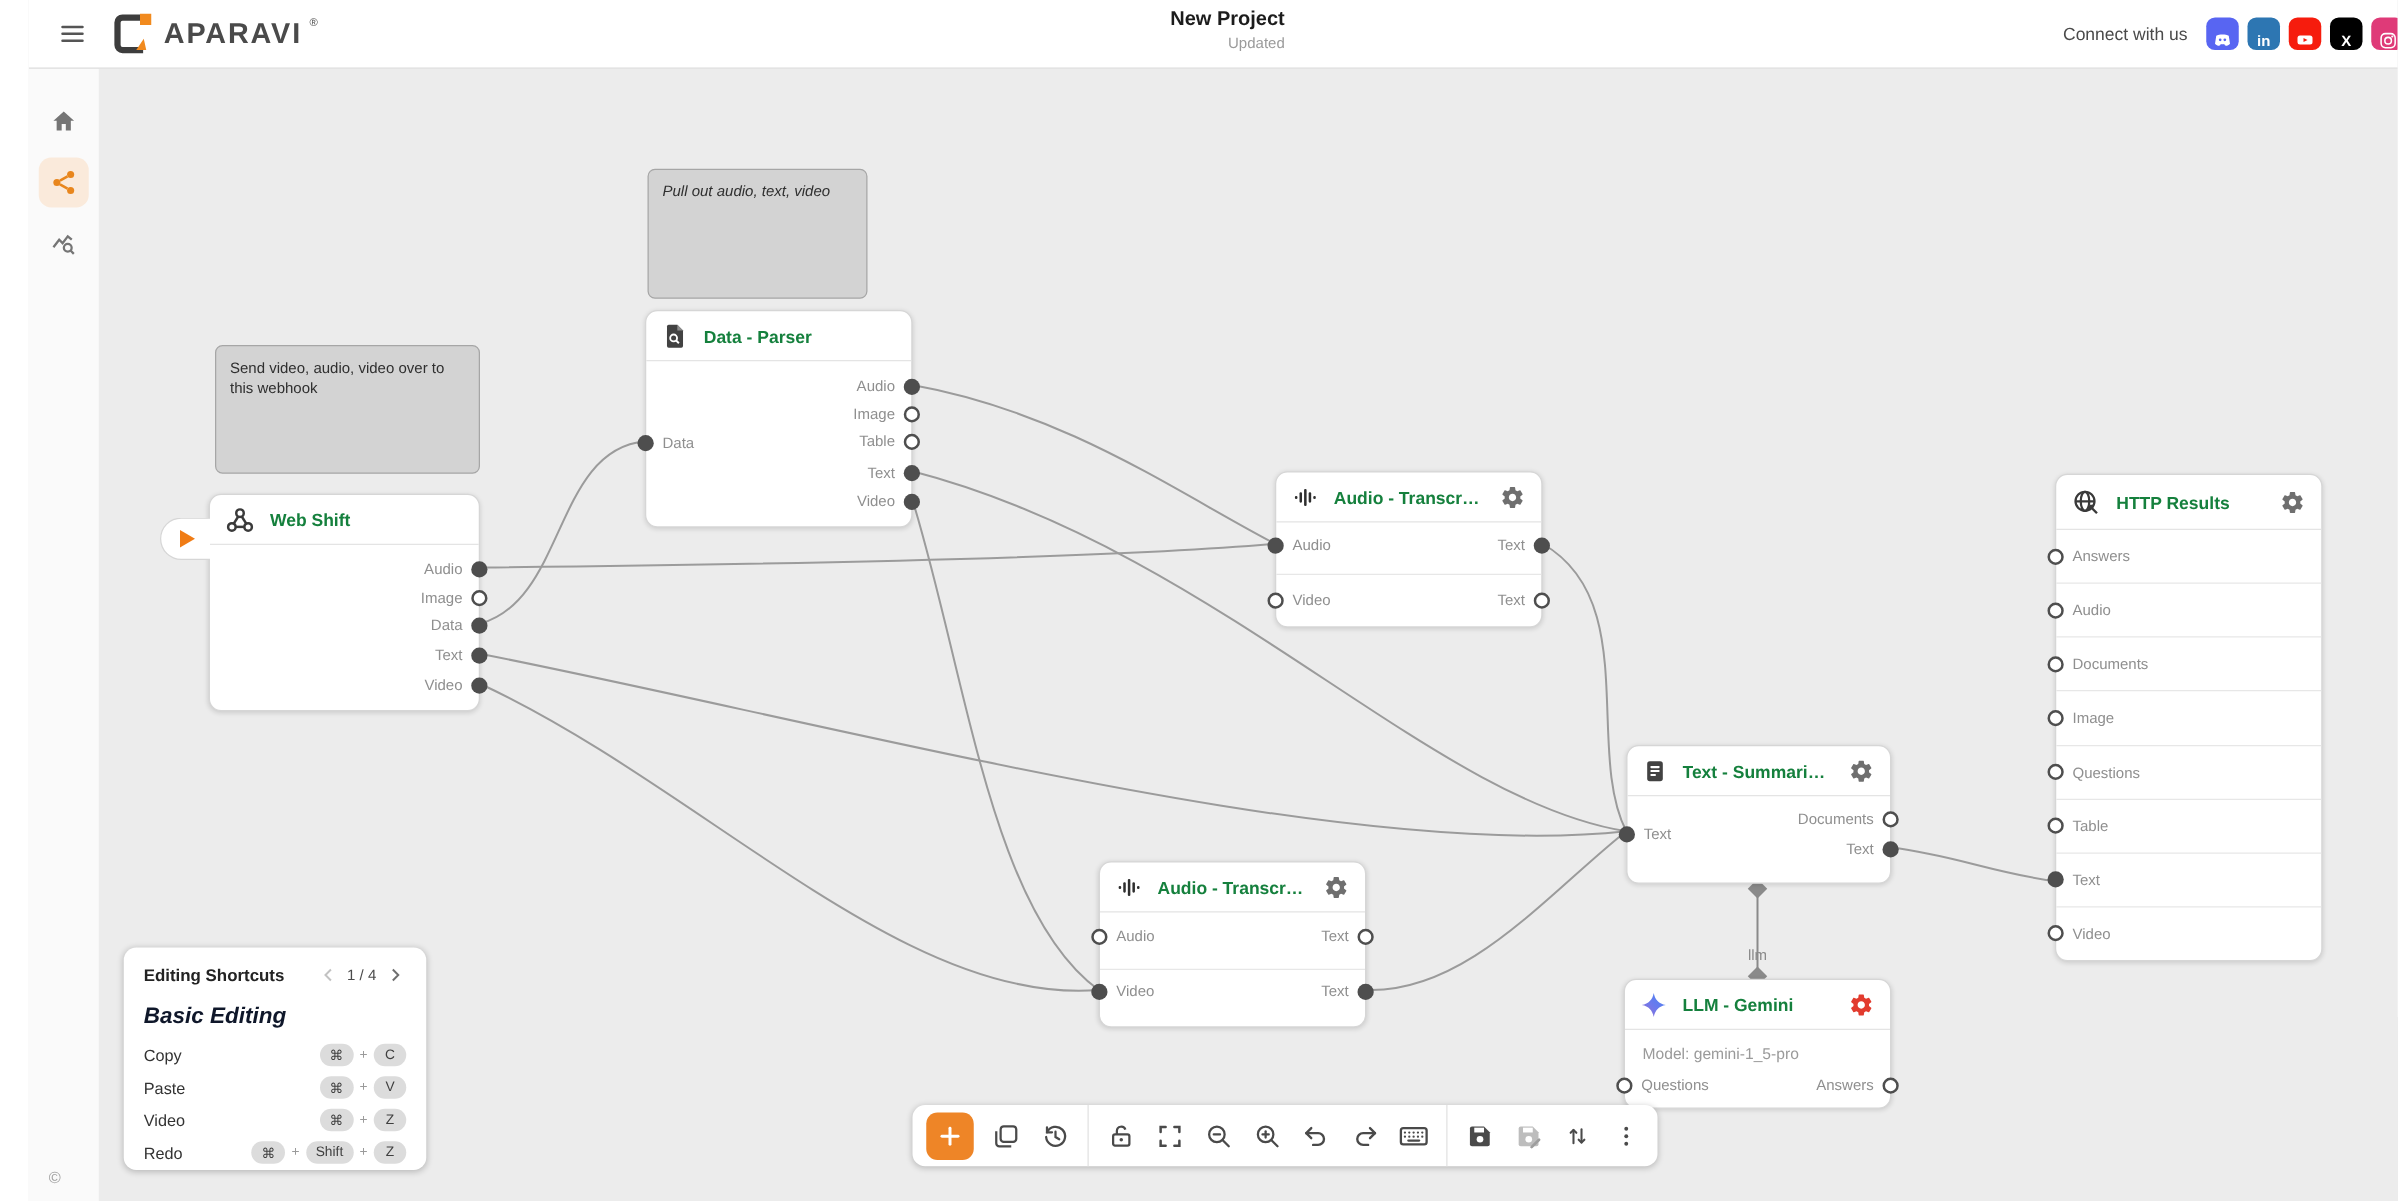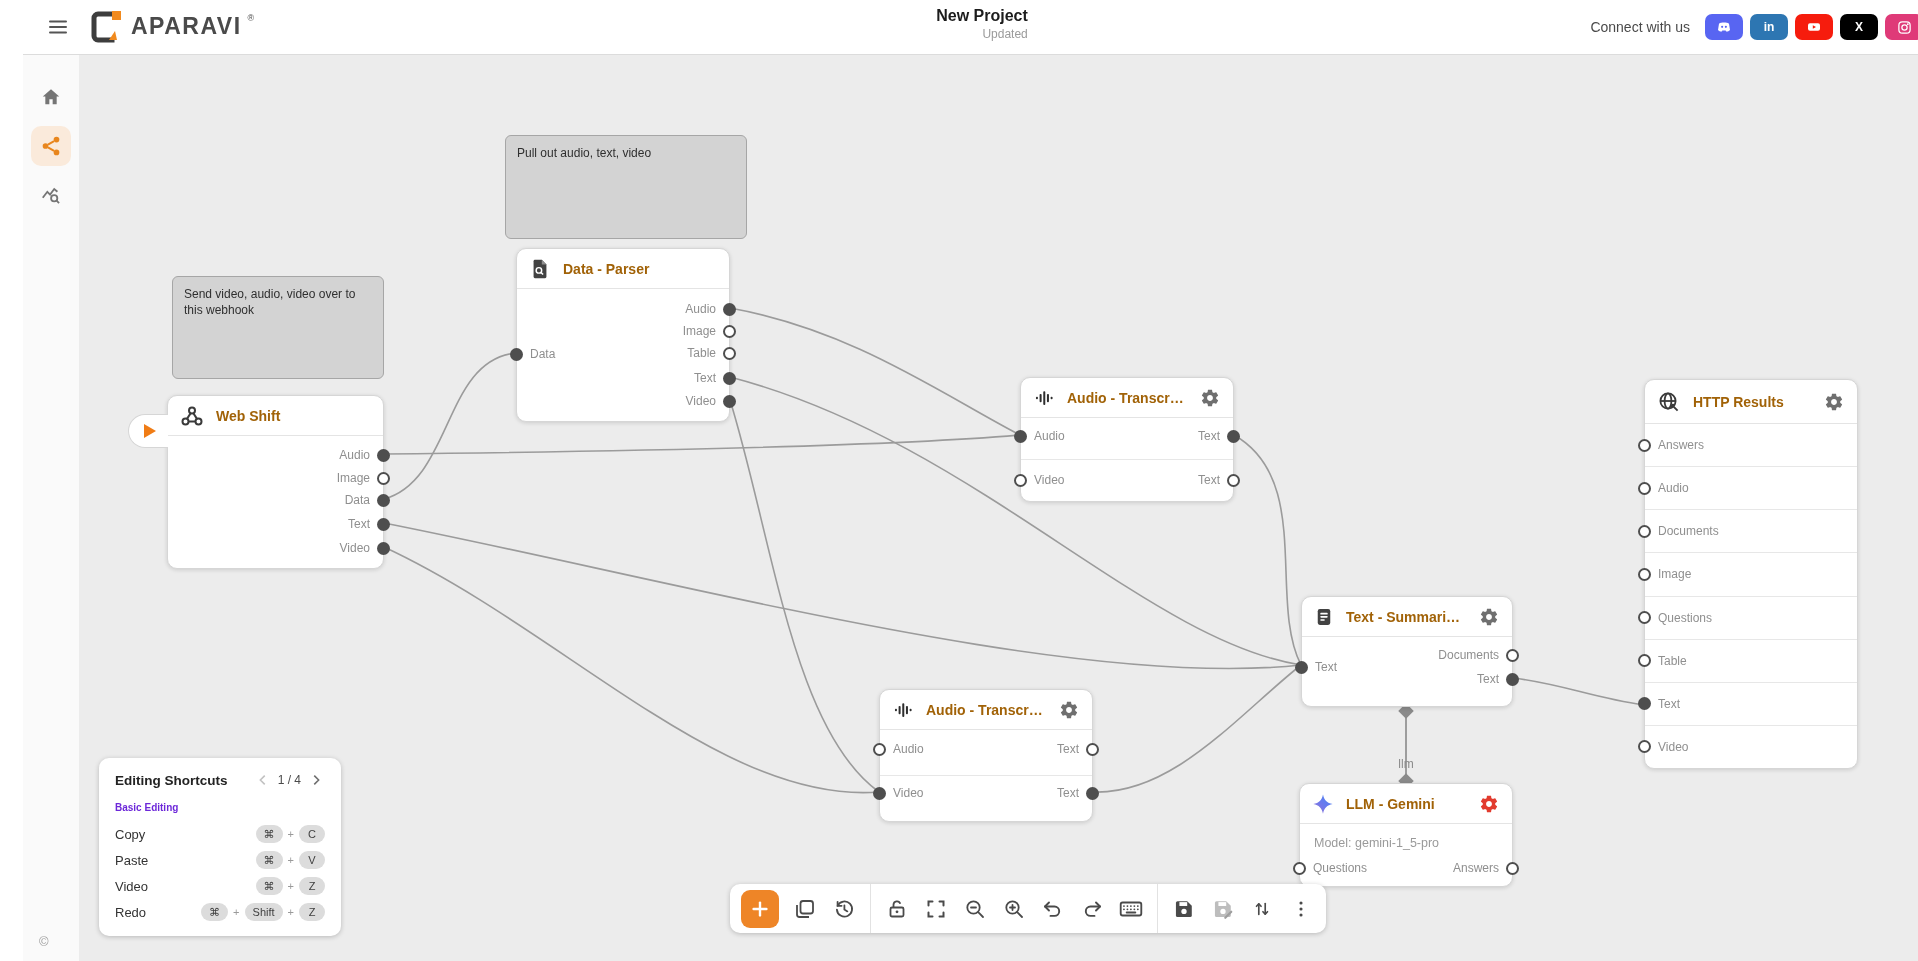--- a/index.html
+++ b/index.html
@@ -20,22 +20,22 @@
   .hamburger{ width:34px;height:34px; border:none;background:transparent;cursor:pointer;
     display:flex;align-items:center;justify-content:center; margin-right:14px;}
   .logo{ display:flex; align-items:flex-start; gap:6px; }
   .logo-text{ font-size:23px; font-weight:800; letter-spacing:1.5px; color:#4A4A4A; line-height:34px;}
   .logo-reg{ font-size:9px; color:#4A4A4A; margin-top:4px;}
   .title-block{ position:absolute; left:50%; top:7px; transform:translateX(-50%); text-align:right;}
   .title-block .t{ font-size:16px; font-weight:700; color:#1C1C1C; }
   .title-block .s{ font-size:12px; color:#9B9B9B; margin-top:2px;}
   .connect{ margin-left:auto; display:flex; align-items:center; gap:7px;}
   .connect-label{ font-size:14px; color:#4A4A4A; margin-right:8px;}
-  .soc{ width:38px;height:26px;border-radius:7px; border:none; cursor:pointer;
-    display:flex;align-items:center;justify-content:center; color:#fff; }
+  .soc{ width:26px;height:26px;border-radius:7px; border:none; cursor:pointer;
+    display:flex;align-items:flex-end;justify-content:center; color:#fff; }
   .soc.discord{background:#5865F2;} .soc.linkedin{background:#2D76B2;}
   .soc.youtube{background:#F61C0D;} .soc.x{background:#000;}
   .soc.instagram{background:#DF3A78;}
   .soc .glyph{ font-size:12px; font-weight:800; color:#fff; }
   
   .sidebar{
     position:absolute; left:0; top:55px; bottom:0; width:56px;
     background:#FAFAFA; z-index:15;
     display:flex; flex-direction:column; align-items:center; padding-top:22px; gap:9px;
   }
@@ -50,21 +50,21 @@
     padding:9px 11px; font-size:12px; color:#2F2F2F; line-height:1.35; z-index:2;
   }
   .node{
     position:absolute; background:#fff; border:1px solid #D6D6D6; border-radius:10px;
     box-shadow:0 1px 4px rgba(0,0,0,.14); z-index:3;
   }
   .node-header{
     height:40px; display:flex; align-items:center; gap:12px; padding:0 12px;
     border-bottom:1px solid #E4E4E4;
   }
-  .node-title{ font-size:14px; font-weight:700; color:#a16207; white-space:nowrap;
+  .node-title{ font-size:14px; font-weight:700; color:#15803d; white-space:nowrap;
     overflow:hidden; text-overflow:ellipsis; flex:1;}
   .gearbtn{ border:none;background:transparent;cursor:pointer; width:22px;height:22px;
     margin-left:auto; display:flex;align-items:center;justify-content:center; flex:none;}
   .port{ position:absolute; display:flex; align-items:center; gap:7px; transform:translateY(-50%); z-index:4;}
   .port.r{ right:-7px; } .port.l{ left:-7px; }
   .dot{ width:13px;height:13px;border-radius:50%; flex:none; cursor:crosshair;}
   .dot.filled{ background:#4E4E4E; }
   .dot.hollow{ background:#fff; border:2px solid #4E4E4E; }
   .plabel{ font-size:12px; color:#8F8F8F; white-space:nowrap;}
   .rows{ position:absolute; left:0; right:0; top:40px; bottom:0; display:flex; flex-direction:column;}
@@ -95,21 +95,21 @@
   .shortcuts{
     position:absolute; left:76px; top:758px; width:242px; height:178px;
     background:#fff; border-radius:10px; box-shadow:0 1px 5px rgba(0,0,0,.22);
     padding:13px 16px; z-index:25;
   }
   .sc-head{ display:flex; align-items:center; }
   .sc-title{ font-size:13.5px; font-weight:700; color:#232323; flex:1;}
   .pg-btn{ border:none;background:transparent;cursor:pointer;width:18px;height:18px;
     display:flex;align-items:center;justify-content:center;}
   .sc-page{ font-size:12px; color:#4A4A4A; margin:0 6px;}
-  .sc-section{ font-size:10px; font-weight:700; color:#6d28d9; margin:13px 0 8px;}
+  .sc-section{ font-size:18px; font-weight:700; font-style:italic; color:#0f172a; margin:13px 0 8px;}
   .sc-row{ display:flex; align-items:center; height:26px;}
   .sc-label{ font-size:13px; color:#333; flex:1;}
   .sc-keys{ display:flex; align-items:center; gap:5px;}
   .kbd{ background:#DCDCDC; border-radius:999px; min-width:26px; height:18px;
     display:inline-flex; align-items:center; justify-content:center;
     font-size:11px; color:#3F3F3F; padding:0 8px;}
   .plus{ font-size:11px; color:#9A9A9A;}
   svg{ display:block; }
 </style>
 </head>
@@ -223,21 +223,21 @@
     <button class="side-item">
       <svg width="22" height="22" viewBox="0 0 24 24">
         <polyline points="3,15 8,8.5 11,11.5 15.5,5.5 19,8.5" fill="none" stroke="#757575" stroke-width="2"></polyline>
         <circle cx="15.5" cy="15.5" r="3.4" fill="none" stroke="#757575" stroke-width="2"></circle>
         <line x1="17.9" y1="17.9" x2="20.8" y2="20.8" stroke="#757575" stroke-width="2"></line>
       </svg>
     </button>
     <span class="copyright">©</span>
   </div>
 
-  <div class="note" style="left:482px; top:135px; width:242px; height:104px;">
+  <div class="note" style="left:495px; top:135px; width:176px; height:104px;font-style:italic;">
     <span>Pull out audio, text, video</span>
   </div>
   <div class="note" style="left:149px; top:276px; width:212px; height:103px;">
     <span>Send video, audio, video over to this webhook</span>
   </div>
 
   <div class="node" style="left:144px; top:395px; width:217px; height:174px;">
     <div class="play-tab">
         <span class="play-tri"></span>
       </div>

